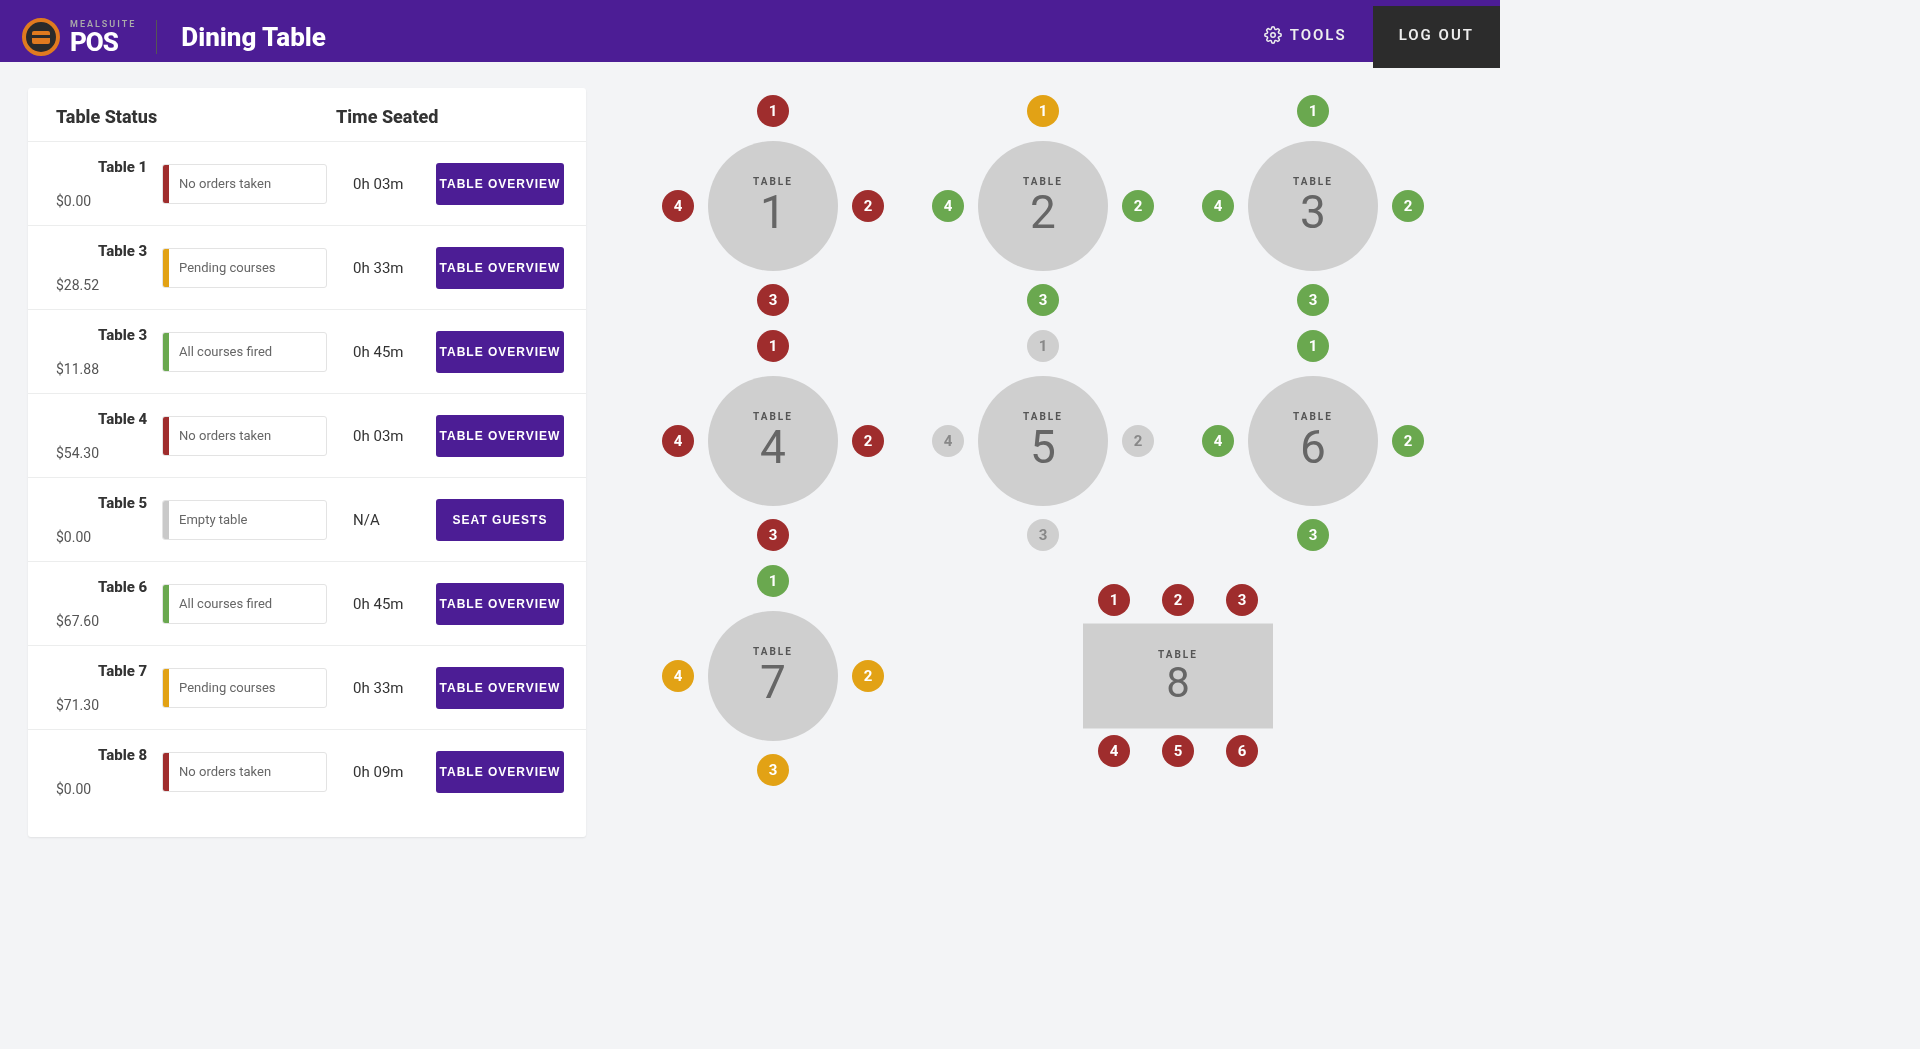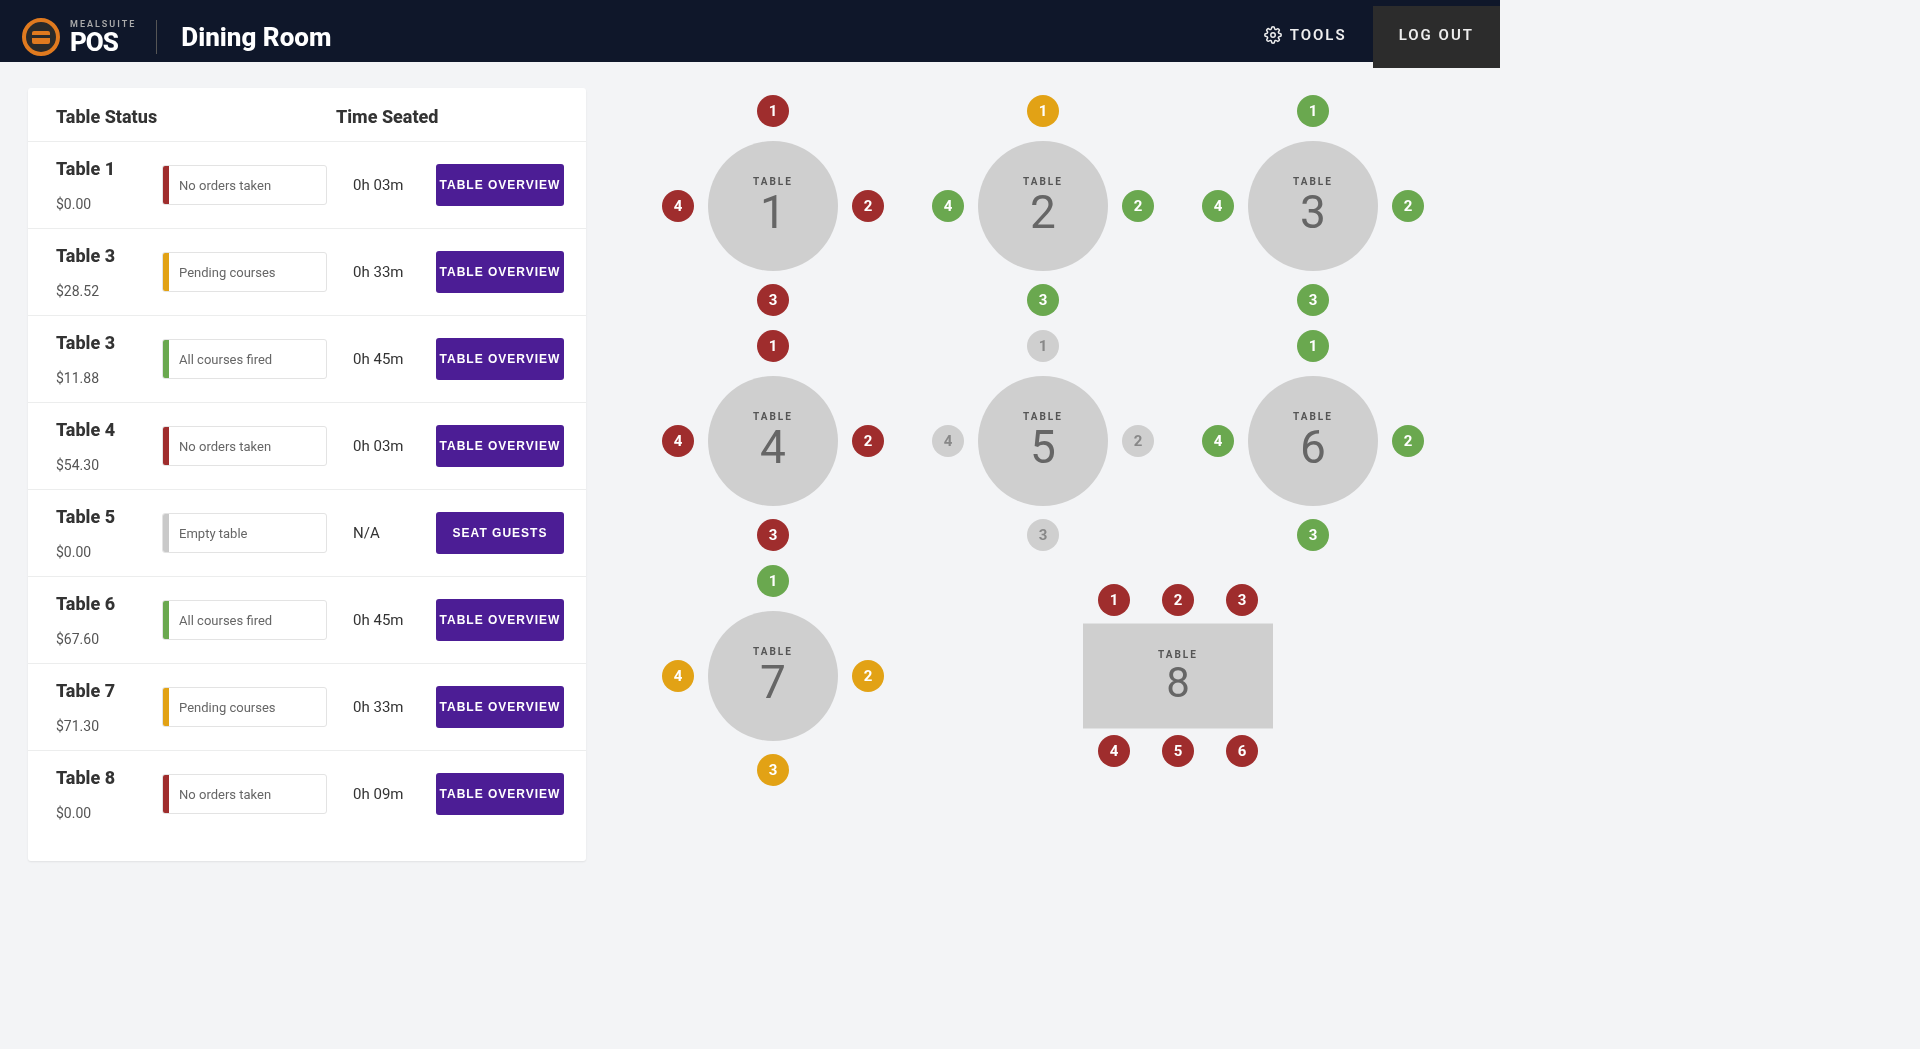--- a/index.html
+++ b/index.html
@@ -6,21 +6,21 @@
   body {
     font-family: -apple-system, BlinkMacSystemFont, "Segoe UI", Roboto, Helvetica, Arial, sans-serif;
     background: #f3f4f6;
     color: #333;
     width: 1500px;
   }
   
   .header {
     display: flex;
     align-items: center;
-    background: #0f172a;
+    background: #4c1d95;
     height: 62px;
     color: #fff;
     padding: 12px 0 0 22px;
   }
   .logo-wrap { display: flex; align-items: center; gap: 10px; }
   .logo-circle {
     width: 38px; height: 38px; border-radius: 50%;
     border: 4px solid #e07a1f;
     display: flex; align-items: center; justify-content: center;
     background: #2a2a2a;
@@ -65,21 +65,21 @@
     font-weight:800; font-size:18px; color:#333;
   }
   .panel-head .col-status { width:280px; }
   .panel-head .col-time { flex:1; }
   .row {
     display:flex; align-items:center;
     padding: 16px 22px 16px 28px;
     border-top:1px solid #eceded;
   }
   .row .col-a { width:110px; }
-  .row .tname  { font-weight:800; font-size:18px; }
+  .row .tname  { font-weight:800; font-size:15px;margin-left:42px; }
   .row .tprice { font-size:14px; color:#555; margin-top:17px; }
   .status-chip {
     display:flex; align-items:stretch; border:1px solid #e3e3e3;
     border-radius:3px; overflow:hidden; width:171px; height:40px;
     background:#fff;
   }
   .status-chip .bar { width:6px; }
   .status-chip .lbl { display:flex; align-items:center; padding-left:10px; font-size:13px; color:#666; }
   .row .col-time { width:86px; font-size:15px; color:#333; margin-left:26px; }
   .row .col-btn { margin-left:auto; }
@@ -156,21 +156,21 @@
   <div class="logo-wrap">
     <div class="logo-circle">
       <div class="logo-card"></div>
     </div>
     <div class="logo-text">
       <span class="top">MEALSUITE</span>
       <span class="bottom">POS</span>
     </div>
   </div>
   <div class="vdiv"></div>
-  <div class="page-title">Dining Room</div>
+  <div class="page-title">Dining Table</div>
   <div class="header-spacer"></div>
   <div class="nav">
     <div class="nav-item">
       <span class="gear">
         <svg viewBox="0 0 24 24" width="18" height="18" fill="none" stroke="#eee" stroke-width="2">
           <circle cx="12" cy="12" r="3"></circle>
           <path d="M19.4 15a1.7 1.7 0 0 0 .34 1.87l.06.06a2 2 0 1 1-2.83 2.83l-.06-.06a1.7 1.7 0 0 0-1.87-.34 1.7 1.7 0 0 0-1 1.56V21a2 2 0 1 1-4 0v-.09a1.7 1.7 0 0 0-1-1.56 1.7 1.7 0 0 0-1.87.34l-.06.06a2 2 0 1 1-2.83-2.83l.06-.06a1.7 1.7 0 0 0 .34-1.87 1.7 1.7 0 0 0-1.56-1H3a2 2 0 1 1 0-4h.09a1.7 1.7 0 0 0 1.56-1 1.7 1.7 0 0 0-.34-1.87l-.06-.06a2 2 0 1 1 2.83-2.83l.06.06a1.7 1.7 0 0 0 1.87.34H9a1.7 1.7 0 0 0 1-1.56V3a2 2 0 1 1 4 0v.09a1.7 1.7 0 0 0 1 1.56 1.7 1.7 0 0 0 1.87-.34l.06-.06a2 2 0 1 1 2.83 2.83l-.06.06a1.7 1.7 0 0 0-.34 1.87V9a1.7 1.7 0 0 0 1.56 1H21a2 2 0 1 1 0 4h-.09a1.7 1.7 0 0 0-1.56 1z"></path>
         </svg>
       </span>
       <span>TOOLS</span>

